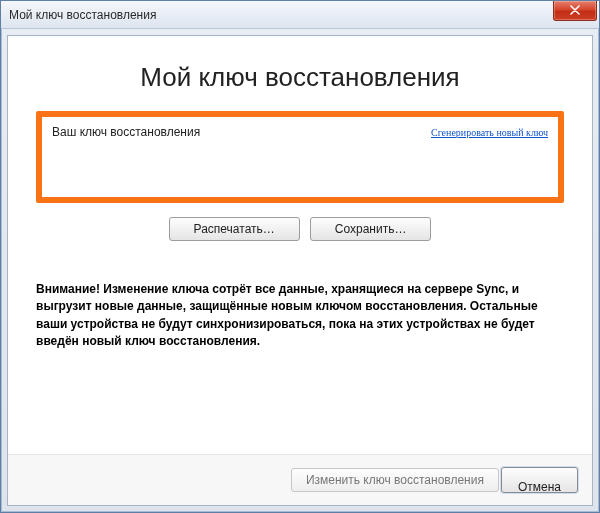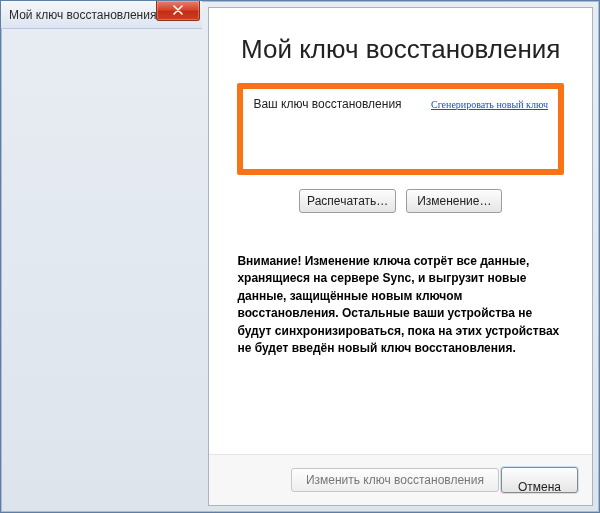--- a/index.html
+++ b/index.html
@@ -2,21 +2,21 @@
 <html><head>
 <meta charset="utf-8">
 <style>
   * { box-sizing: border-box; margin: 0; padding: 0; }
   html, body { width: 600px; height: 513px; font-family: "Segoe UI", Tahoma, sans-serif; font-size: 12px; color: #222; }
   .window {
     width: 600px; height: 513px;
     background: linear-gradient(to bottom, #e8edf3 0%, #dde4ec 100%);
     border: 1px solid #5f7ea6;
     box-shadow: inset 0 0 0 1px #a9bcd4;
-    display: flex; flex-direction: row;
+    display: flex; flex-direction: column;
     position: relative;
   }
   .titlebar {
     height: 28px;
     display: flex; align-items: center; justify-content: space-between;
     padding: 0 0 0 8px;
     background: linear-gradient(to bottom, #f4f7fb, #dde5ef);
     border-bottom: 1px solid #b9c7da;
   }
   .titlebar-text { font-size: 12px; color: #2a2a2a; }
@@ -73,21 +73,21 @@
     display: flex; align-items: center;
     gap: 18px;
     padding-left: 2px;
   }
   .btnrow {
     display: flex; justify-content: center; gap: 10px;
     margin-bottom: 40px;
   }
   button.std {
     min-width: 96px; height: 24px;
-    padding: 0 7px;
+    padding: 0 24px;
     font-size: 12px;
     font-family: inherit;
     color: #222;
     background: linear-gradient(to bottom, #fdfdfd, #e5e5e5);
     border: 1px solid #9c9c9c;
     border-radius: 3px;
     cursor: default;
   }
   .warning {
     font-size: 12px;
@@ -142,21 +142,21 @@
     <div class="keybox">
       <div class="keybox-row1">
         <span class="keybox-label">Ваш ключ восстановления</span>
         <a class="gen-link">Сгенерировать новый ключ</a>
       </div>
       <div class="keyfield"></div>
     </div>
 
     <div class="btnrow">
       <button class="std">Распечатать…</button>
-      <button class="std">Изменение…</button>
+      <button class="std">Сохранить…</button>
     </div>
 
     <p class="warning">Внимание! Изменение ключа сотрёт все данные, хранящиеся на сервере Sync, и выгрузит новые данные, защищённые новым ключом восстановления. Остальные ваши устройства не будут синхронизироваться, пока на этих устройствах не будет введён новый ключ восстановления.</p>
 
     <div class="footer">
       <button class="change">Изменить ключ восстановления</button>
       <button class="cancel">Отмена</button>
     </div>
   </div>
 </div>

